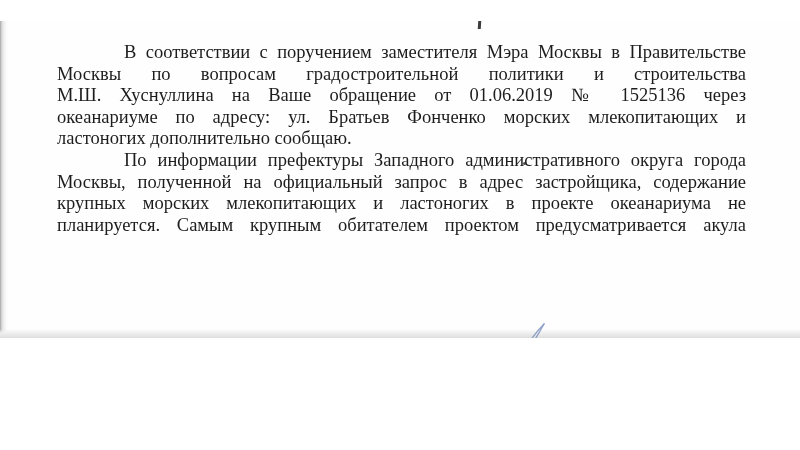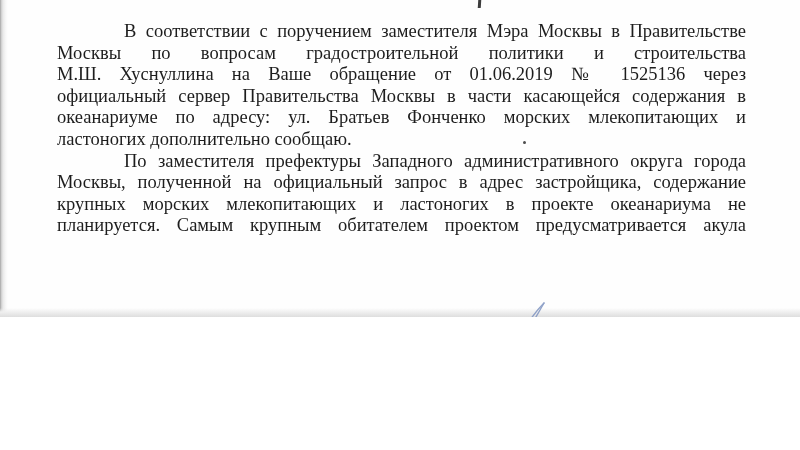--- a/index.html
+++ b/index.html
@@ -2,20 +2,21 @@
 <html><head>
 <meta charset="utf-8">
 <style>
   html,body{margin:0;padding:0;background:#ffffff;}
   #page{
     position:relative;
     width:800px;height:317px;
     background:#fefefe;
     overflow:hidden;
     font-family:"Liberation Serif","DejaVu Serif",serif;
+    margin-top:21px;
   }
   
   .edge-left{
     position:absolute;left:0;top:0;width:8px;height:450px;
     background:linear-gradient(to right,#9d9d9d 0px,#c9c9c9 1px,#e9e9e9 3px,#f9f9f9 6px,rgba(255,255,255,0) 8px);
   }
   .edge-bottom{
     position:absolute;left:0;bottom:0;width:800px;height:9px;
     background:linear-gradient(to bottom,rgba(255,255,255,0) 0px,#efefef 4px,#dedede 9px);
   }
@@ -56,24 +57,23 @@
 
   <div class="edge-left"></div>
   <div class="edge-bottom"></div>
   <div class="top-tick"></div>
   <div class="speck"></div>
 
   <div class="letter-body">
     <div class="tline indent">В соответствии с поручением заместителя Мэра Москвы в Правительстве</div>
     <div class="tline">Москвы по вопросам градостроительной политики и строительства</div>
     <div class="tline">М.Ш. Хуснуллина на Ваше обращение от 01.06.2019 № 1525136 через</div>
-    <div class="tline">официальный сервер Правительства Москвы в части касающейся содержания в</div>
     <div class="tline">океанариуме по адресу: ул. Братьев Фонченко морских млекопитающих и</div>
     <div class="tline last"><span>ластоногих </span><span class="b">дополнительно</span><span> сообщаю.</span></div>
-    <div class="tline indent">По заместителя префектуры Западного административного округа города</div>
+    <div class="tline indent">По информации префектуры Западного административного округа города</div>
     <div class="tline">Москвы, полученной на официальный запрос в адрес застройщика, содержание</div>
     <div class="tline">крупных морских млекопитающих и ластоногих в проекте океанариума не</div>
     <div class="tline">планируется. Самым крупным обитателем проектом предусматривается акула</div>
   </div>
 
   <svg class="signature-svg" width="185" height="145" viewBox="0 0 185 145" aria-hidden="true">
     <g fill="none" stroke-width="1.4" stroke-linecap="round" stroke-linejoin="round" opacity="0.85">
       <path d="M50 113 C38 102 35 72 45 52 C52 36 66 29 74 36 C83 43 81 55 72 58 C65 60 62 52 68 46 C72 42 79 44 78 53 C76 68 70 85 62 98 C57 106 53 110 50 113 C44 118 34 126 27 130" stroke="#7e93c0"></path>
       <path d="M57 98 C63 88 70 92 72 84 C73 93 80 94 84 85 C85 94 92 95 96 86 C97 94 104 95 109 87 C110 94 115 94 118 89" stroke="#7e93c0"></path>
       <path d="M109 101 C122 80 143 48 158 28 C164 19 170 12 174 8" stroke="#7e93c0"></path>

